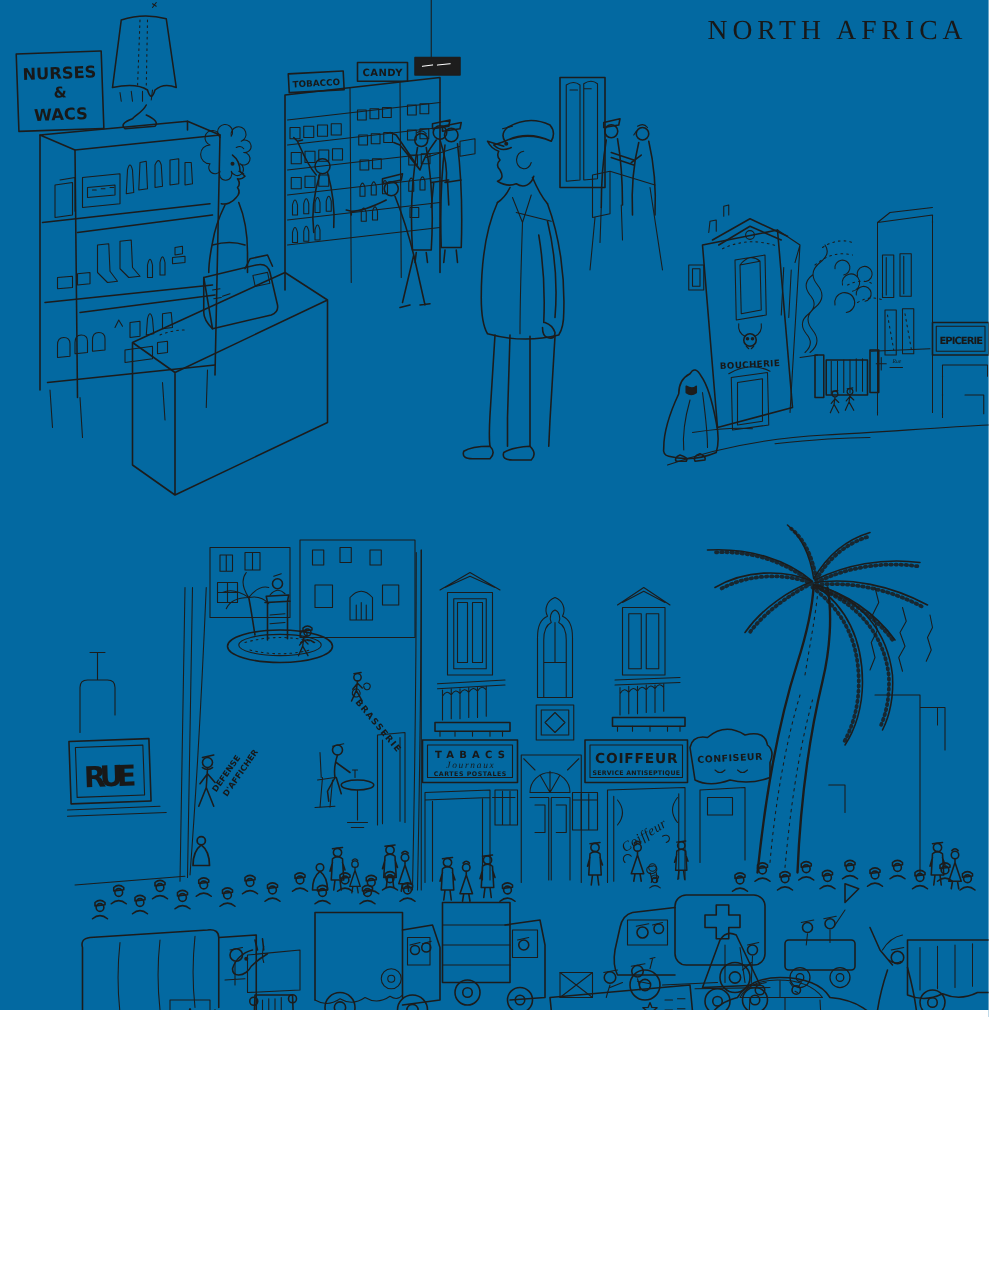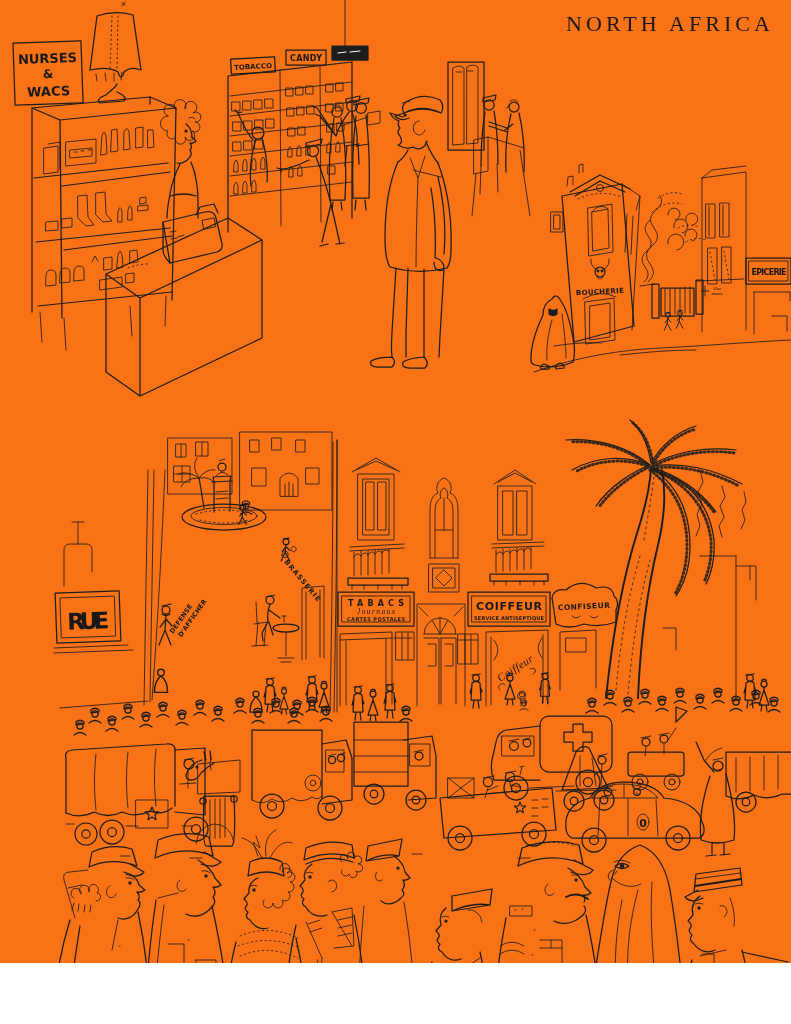--- a/index.html
+++ b/index.html
@@ -1,16 +1,16 @@
 <!DOCTYPE html>
 <html><head>
 <meta charset="utf-8">
 <style>
   html,body{margin:0;padding:0;background:#ffffff;}
-  .page{width:791px;height:963px;position:relative;background:#f97316;overflow:hidden;}
+  .page{width:791px;height:808px;position:relative;background:#0369a1;overflow:hidden;}
   svg{display:block;}
   .ink{fill:none;stroke:#1c1c1c;stroke-width:1.25;stroke-linecap:round;stroke-linejoin:round;
        font-family:"DejaVu Sans",sans-serif;}
   .ink text{fill:#181818;stroke:none;font-weight:700;}
   .lt{stroke-width:.85;}
   .hv{stroke-width:1.9;}
   .dk{fill:#1d1d1d;stroke:#1d1d1d;}
   .wt{stroke:#ffffff;stroke-width:1;}
   .it{font-family:"Liberation Serif",serif;font-style:italic;font-weight:400 !important;}
   .title-t{font-family:"Liberation Serif",serif;font-weight:400 !important;letter-spacing:4px;fill:#232323;}

